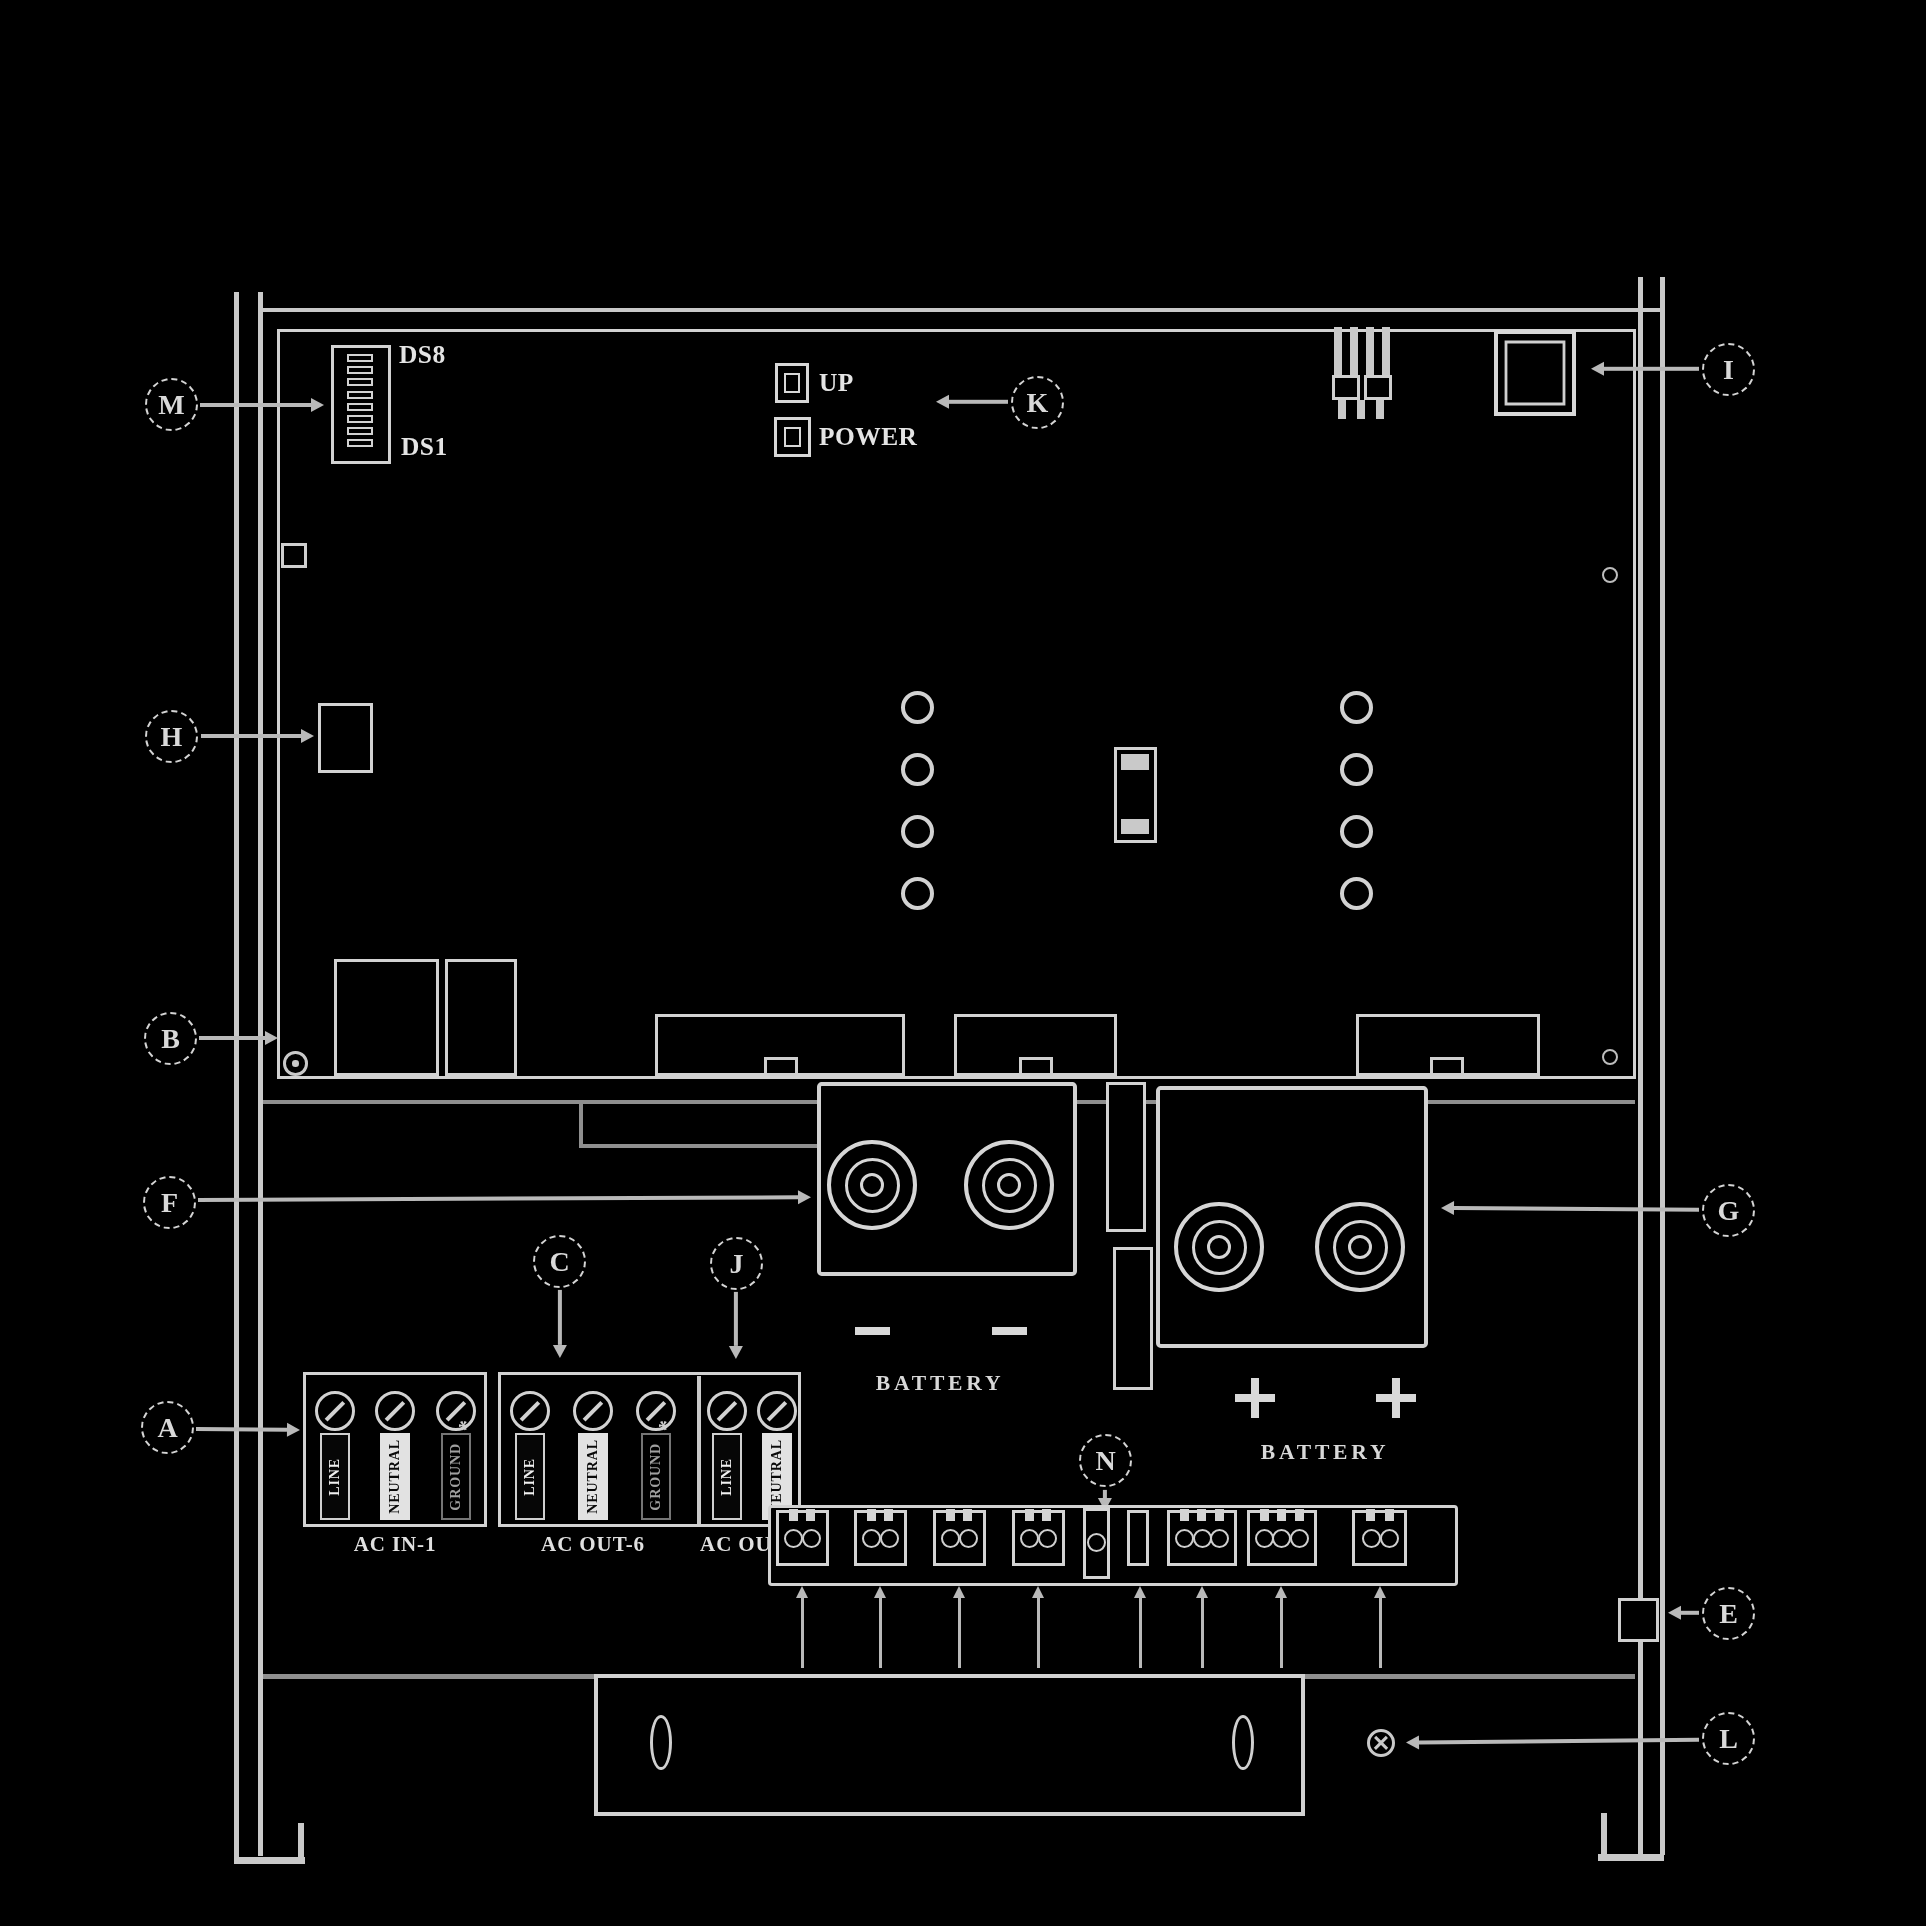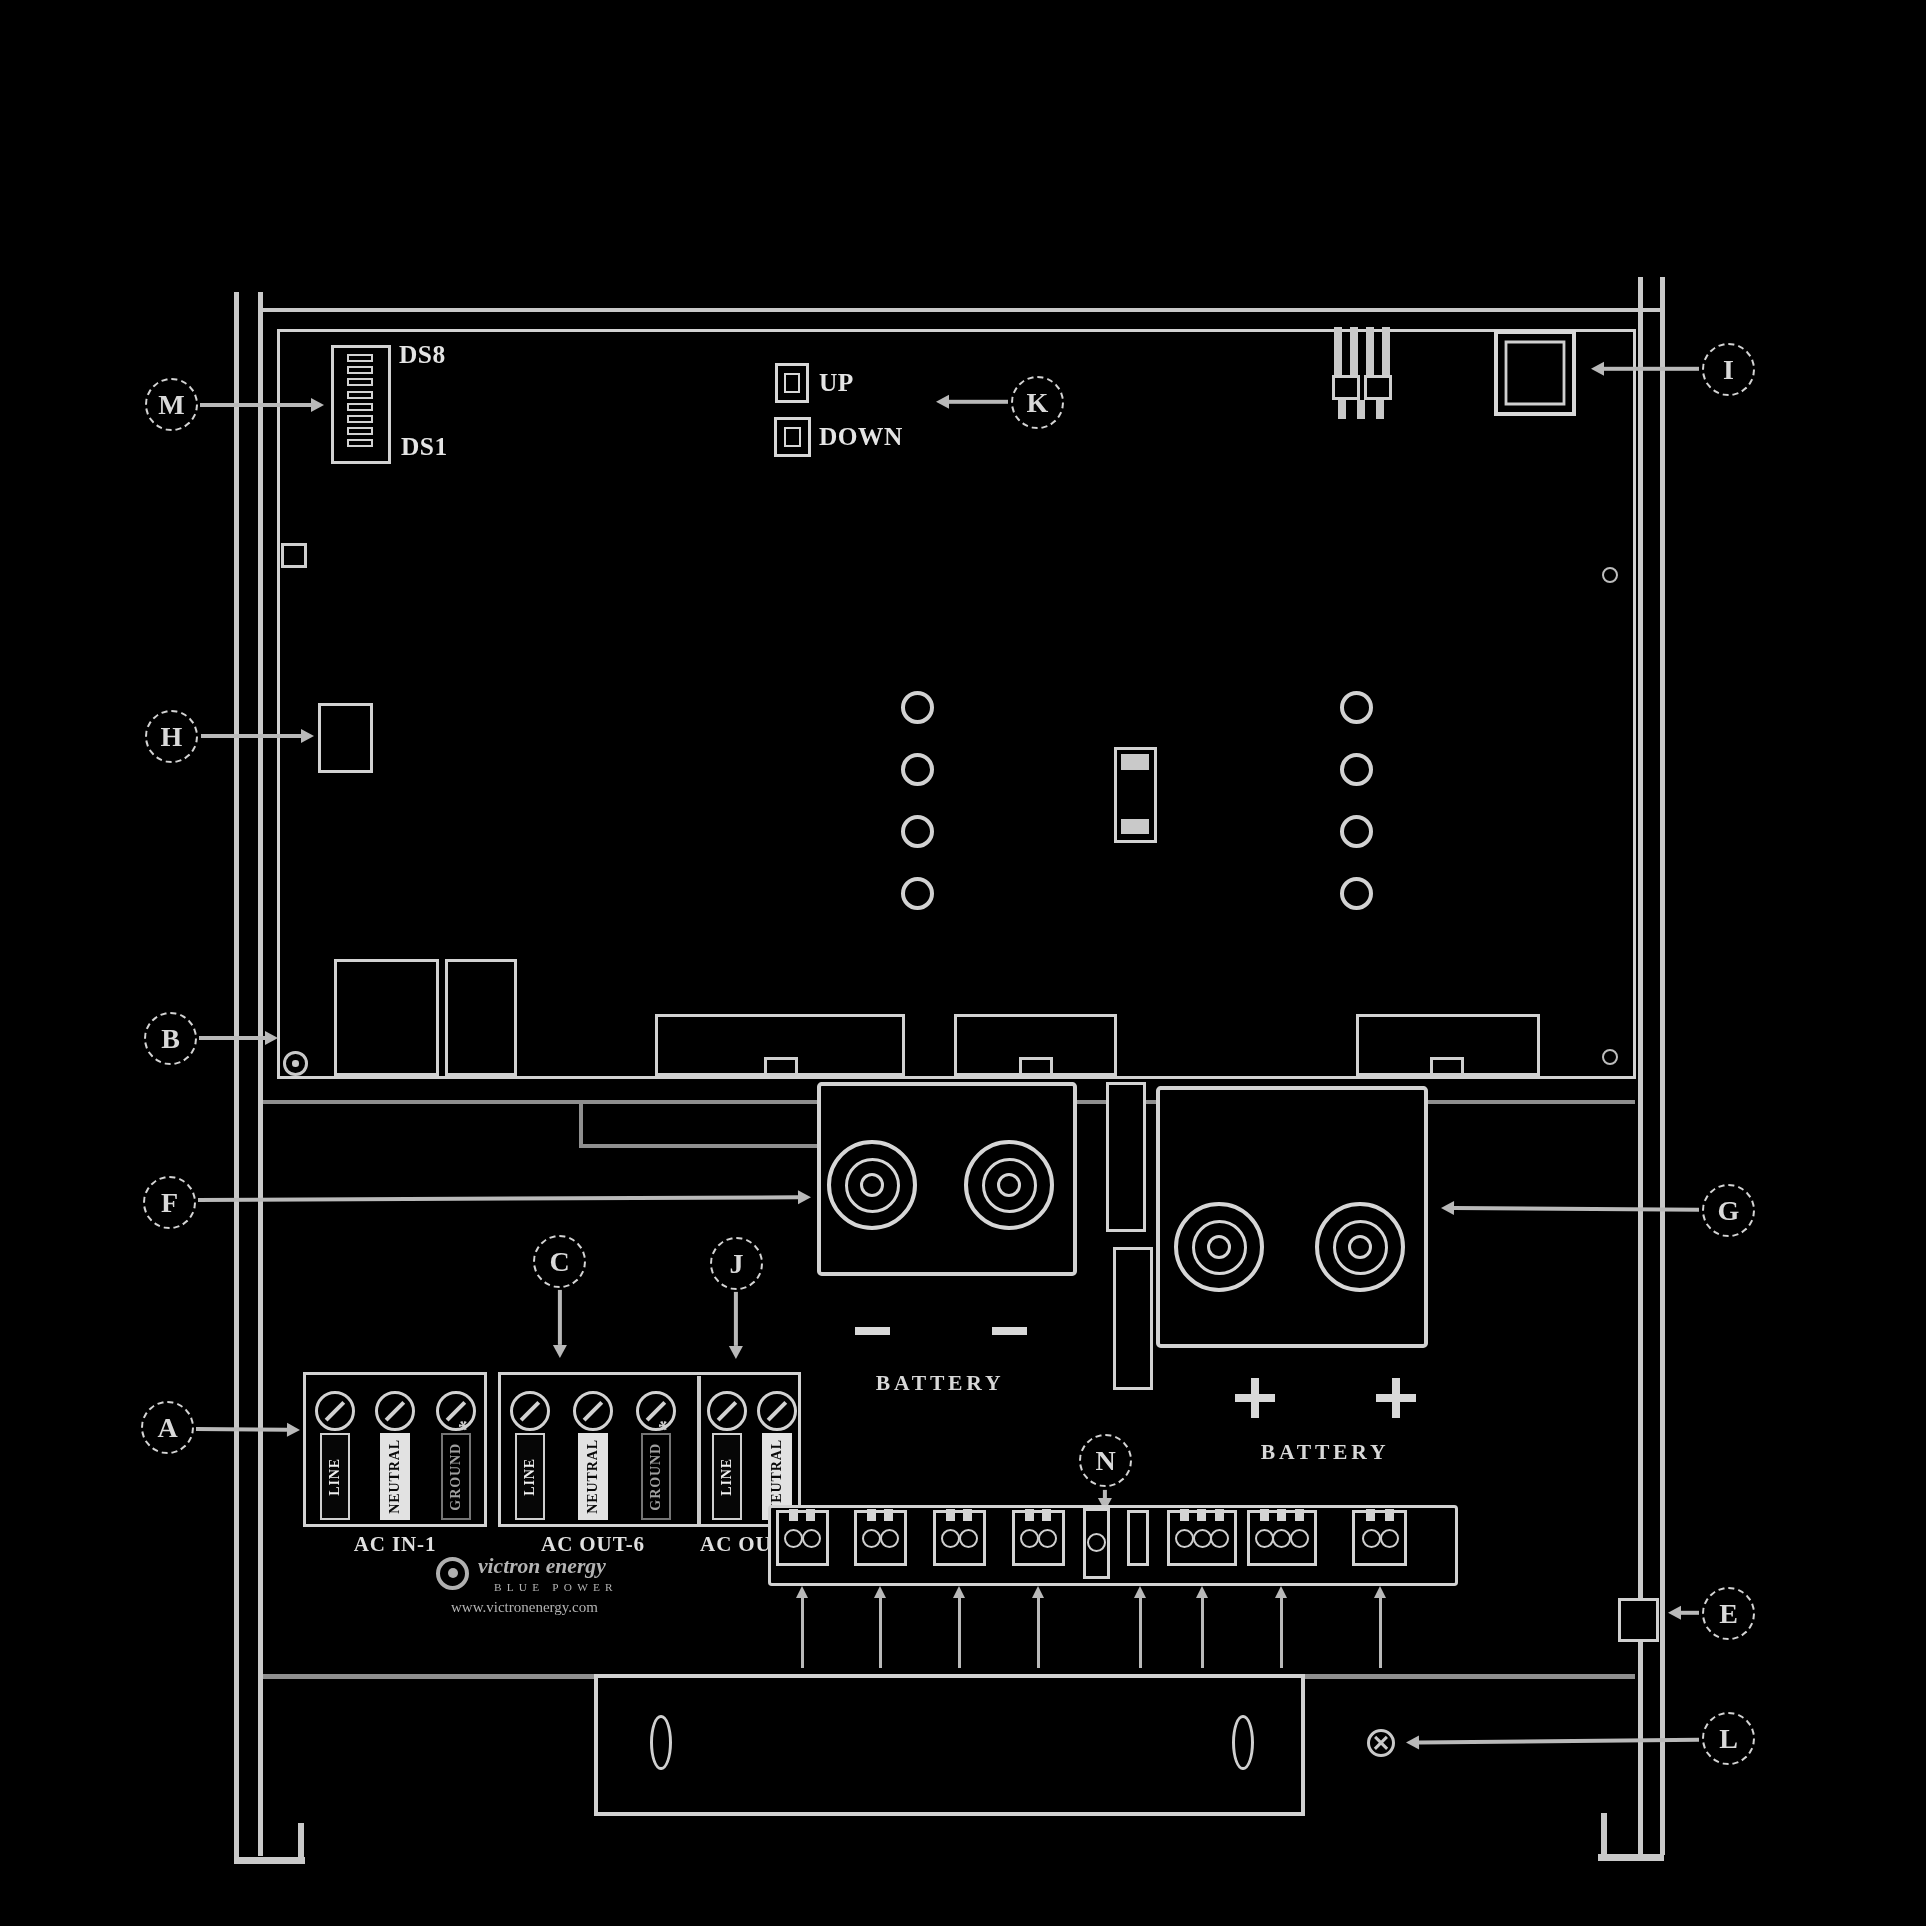--- a/index.html
+++ b/index.html
@@ -111,21 +111,21 @@
   <div class="toptext" style="left:399px;top:340px;">DS8</div>
   <div class="toptext" style="left:401px;top:432px;">DS1</div>
 
   <div class="btn" style="left:775px;top:363px;width:34px;height:40px;">
       <i></i>
     </div>
   <div class="btn" style="left:774px;top:417px;width:37px;height:40px;">
       <i></i>
     </div>
   <div class="toptext" style="left:819px;top:368px;">UP</div>
-  <div class="toptext" style="left:819px;top:422px;">DOWN</div>
+  <div class="toptext" style="left:819px;top:422px;">POWER</div>
 
   <div class="lv" style="left:1334px;top:327px;width:7.5px;height:55px;"></div>
   <div class="lv" style="left:1350px;top:327px;width:7.5px;height:55px;"></div>
   <div class="lv" style="left:1366px;top:327px;width:7.5px;height:55px;"></div>
   <div class="lv" style="left:1382px;top:327px;width:7.5px;height:55px;"></div>
   <div class="notch" style="left:1332px;top:375px;width:28px;height:24.5px;"></div>
   <div class="notch" style="left:1364px;top:375px;width:28px;height:24.5px;"></div>
   <div class="lv" style="left:1338px;top:400px;width:7.5px;height:19px;"></div>
   <div class="lv" style="left:1357px;top:400px;width:7.5px;height:19px;"></div>
   <div class="lv" style="left:1376px;top:400px;width:7.5px;height:19px;"></div>
@@ -155,27 +155,20 @@
   <div class="lh" style="left:1121px;top:754px;width:28px;height:16px;"></div>
   <div class="lh" style="left:1121px;top:819px;width:28px;height:15px;"></div>
 
   <div class="box" style="left:817px;top:1082px;width:260px;height:194px;border-width:4.2px;border-radius:4.7px;"></div>
   <div class="box" style="left:1106px;top:1082px;width:40px;height:150px;"></div>
   <div class="box" style="left:1113px;top:1247px;width:40px;height:143px;"></div>
   <div class="box" style="left:1156px;top:1086px;width:272px;height:262px;border-width:4.2px;border-radius:4.7px;"></div>
   <div class="btxt" style="left:940px;top:1371px;">BATTERY</div>
   <div class="btxt" style="left:1325px;top:1440px;">BATTERY</div>
 
-  <div class="abs" style="left:423px;top:1550px;width:245px;height:71px;">
-    <div style="position:absolute;left:13px;top:6.6px;width:33px;height:33px;border:4.2px solid #b0b0b0;border-radius:50%;box-sizing:border-box;"></div>
-    <div style="position:absolute;left:24.5px;top:18px;width:10.3px;height:10.3px;background:#b0b0b0;border-radius:50%;"></div>
-    <div class="logo-text" style="left:55px;top:3.8px;font-size:21.6px;font-weight:bold;font-style:italic;">victron energy</div>
-    <div class="logo-text" style="left:71px;top:31px;font-size:11.3px;letter-spacing:5.2px;">BLUE POWER</div>
-    <div class="logo-text" style="left:28px;top:49px;font-size:15px;">www.victronenergy.com</div>
-  </div>
 
   <div class="xscrew" style="left:1367px;top:1729px;">
       <i></i>
       <b></b>
     </div>
 
   <div id="gen">
       <div class="callout" style="left: 145px; top: 378px;">M</div>
       <div class="arrow" style="left: 200px; top: 403px; width: 111px; transform: rotate(0deg);"></div>
       <div class="callout" style="left: 145px; top: 710px;">H</div>

